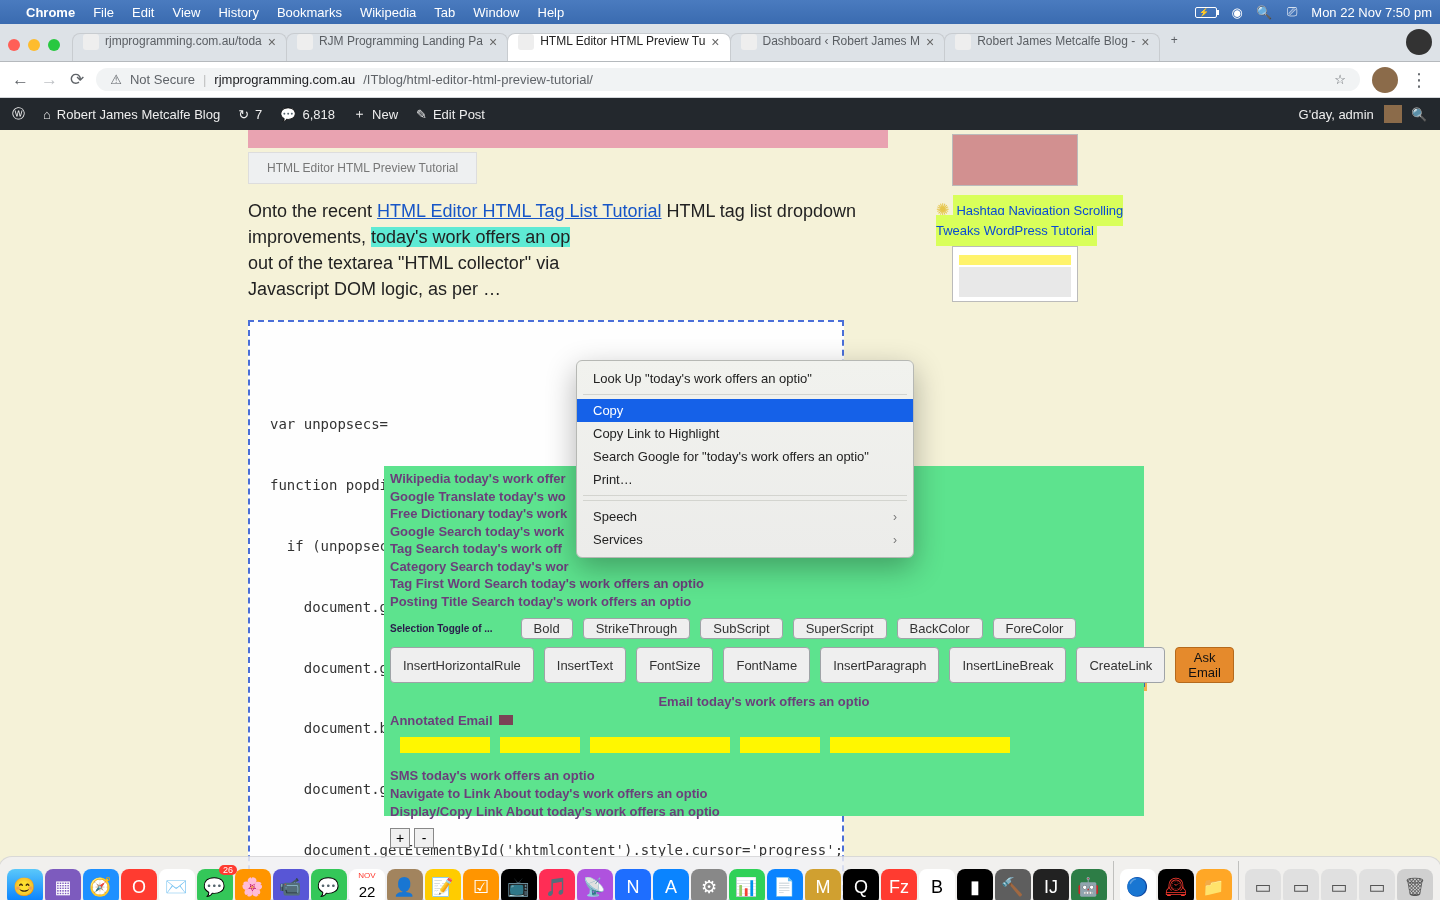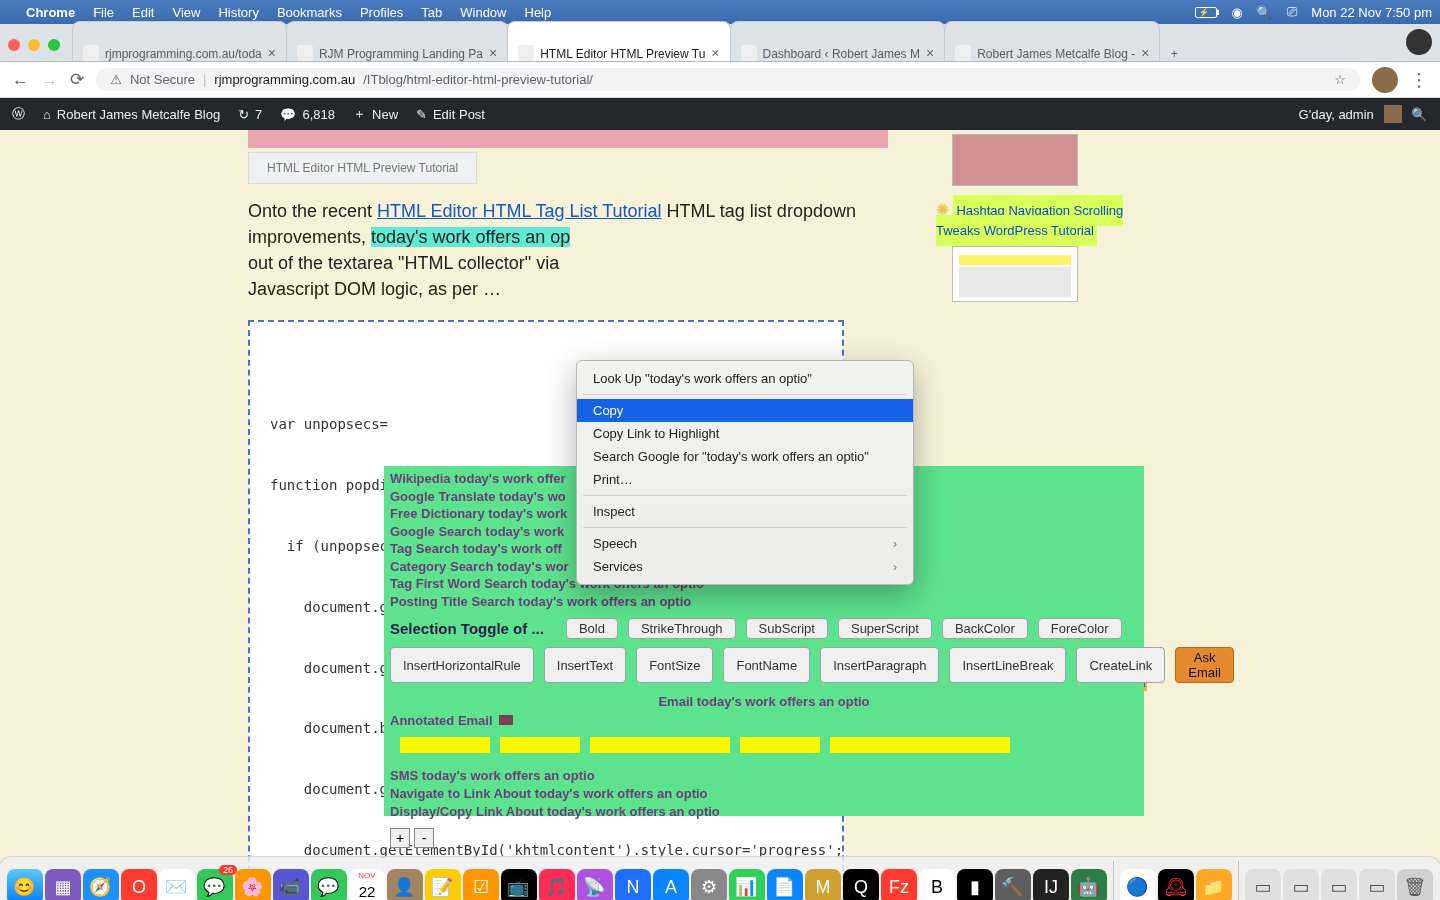--- a/index.html
+++ b/index.html
@@ -9,21 +9,21 @@
 .mac-menubar .left,.mac-menubar .right{display:flex;align-items:center;gap:18px;}
 .mac-menubar .apple{font-size:15px;}
 .mac-menubar .right{gap:14px;font-size:13px;}
 .battery-icon{border:1px solid #fff; width:22px; height:11px; border-radius:2px; position:relative; display:inline-flex; align-items:center;}
 .battery-icon:after{content:""; position:absolute; right:-3px; width:2px; height:5px; background:#fff;}
 
 .chrome-tabs{height:38px;background:#dde2e7;display:flex;align-items:flex-end;padding:0 8px;gap:0;border-bottom:1px solid #b5b9bd;}
 .window-ctrls{display:flex;gap:8px;align-items:center;margin-right:12px;margin-bottom:10px;}
 .dot{width:12px;height:12px;border-radius:50%;}
 .dot.r{background:#ff5f57;} .dot.y{background:#febc2e;} .dot.g{background:#28c840;}
-.tab{height:40px;min-width:200px;max-width:232px;background:#dde2e7;border-radius:8px 8px 0 0;display:flex;align-items:flex-end;padding:0 10px;font-size:12px;color:#5a5e63;gap:6px;border:1px solid #c8ccd0;border-bottom:none;margin-right:-1px;}
+.tab{height:28px;min-width:200px;max-width:232px;background:#dde2e7;border-radius:8px 8px 0 0;display:flex;align-items:flex-start;padding:0 10px;font-size:12px;color:#5a5e63;gap:6px;border:1px solid #c8ccd0;border-bottom:none;margin-right:-1px;}
 .tab.active{background:#fff;color:#222;}
 .tab .favicon{width:16px;height:16px;border-radius:3px;background:#eee;display:inline-block;}
 .tab .close{margin-left:auto;font-size:14px;color:#666;}
 .tab.new{min-width:30px;max-width:30px;justify-content:center;border:none;background:transparent;}
 .profile-dot{width:26px;height:26px;border-radius:50%;background:#333;margin-left:auto;margin-bottom:6px;}
 .chrome-url{height:36px;background:#fff;display:flex;align-items:center;padding:0 12px;gap:12px;border-bottom:1px solid #d3d6da;font-size:14px;}
 .chrome-url .icon{color:#5f6368;font-size:17px;}
 .urlfield{flex:1;display:flex;align-items:center;background:#f1f3f4;border-radius:20px;padding:4px 14px;color:#5f6368;gap:8px;font-size:13px;}
 .urlfield .domain{color:#202124;}
 .chrome-url .star{margin-left:auto;color:#5f6368;}
@@ -58,21 +58,21 @@
 .orange-link{display:inline;background:#f0b04c;color:#1756c7;font-size:13px;padding:1px 3px;}
 .thumb3{width:126px;height:60px;background:#fff;border:1px solid #bbb;margin:6px 0 10px 22px;position:relative;}
 .thumb3:after{content:"";position:absolute;inset:6px;background:#d29fa8;}
 
 .green-pop{position:absolute;left:384px;top:336px;width:760px;height:350px;background:#5de38e;padding:4px 6px;}
 .pop-link{color:#6b3f7b;font-weight:bold;font-size:13px;line-height:1.35;display:block;}
 .pop-group{margin-bottom:8px;}
 .btnrow{display:flex;gap:10px;margin:8px 0;}
 .gbtn{background:#efefef;border:1px solid #9fa3a7;border-radius:4px;padding:2px 12px;font-size:13px;color:#333;}
 .gbtn.orange{background:#e58a2c;color:#111;border-color:#b56a1c;}
-.toggle-label{color:#2a1b4a;font-weight:bold;font-size:15px;margin-right:12px;}
+.toggle-label{color:#2a1b4a;font-weight:bold;font-size:10px;margin-right:18px;}
 .yellow-boxes{display:flex;gap:10px;margin:8px 0 14px 10px;}
 .ybox{height:16px;background:#fff700;}
 .plus-minus{display:flex;gap:4px;margin-top:8px;}
 .pm{width:20px;height:20px;border:1px solid #888;background:#f0f0f0;font-size:14px;display:flex;align-items:center;justify-content:center;}
 .mail-icon{display:inline-block;width:14px;height:10px;background:#7a4456;margin-left:6px;}
 
 .ctx-menu{position:absolute;left:576px;top:230px;width:338px;background:linear-gradient(#f1f2ee,#ececea);border:1px solid #b6b8b4;border-radius:6px;box-shadow:0 10px 30px rgba(0,0,0,0.3);padding:6px 0;font-size:13px;color:#222;}
 .ctx-item{padding:4px 16px;display:flex;align-items:center;justify-content:space-between;}
 .ctx-item.hov{background:#1561e8;color:#fff;}
 .ctx-sep{height:1px;background:#d3d4cf;margin:4px 6px;}
@@ -89,21 +89,21 @@
 
 <div class="mac-menubar">
   <div class="left">
     <span class="apple"></span>
     <b>Chrome</b>
     <span>File</span>
     <span>Edit</span>
     <span>View</span>
     <span>History</span>
     <span>Bookmarks</span>
-    <span>Profiles</span>
+    <span>Wikipedia</span>
     <span>Tab</span>
     <span>Window</span>
     <span>Help</span>
   </div>
   <div class="right">
     <span class="battery-icon">
         <span style="font-size:8px;margin-left:3px;">⚡</span>
       </span>
     <span>◉</span>
     <span>🔍</span>
@@ -293,23 +293,20 @@
     <div class="ctx-item">
         <span>Copy Link to Highlight</span>
       </div>
     <div class="ctx-item">
         <span>Search Google for "today's work offers an optio"</span>
       </div>
     <div class="ctx-item">
         <span>Print…</span>
       </div>
     <div class="ctx-sep"></div>
-    <div class="ctx-item">
-        <span>Inspect</span>
-      </div>
     <div class="ctx-sep"></div>
     <div class="ctx-item">
         <span>Speech</span>
         <span class="chev">›</span>
       </div>
     <div class="ctx-item">
         <span>Services</span>
         <span class="chev">›</span>
       </div>
   </div>

